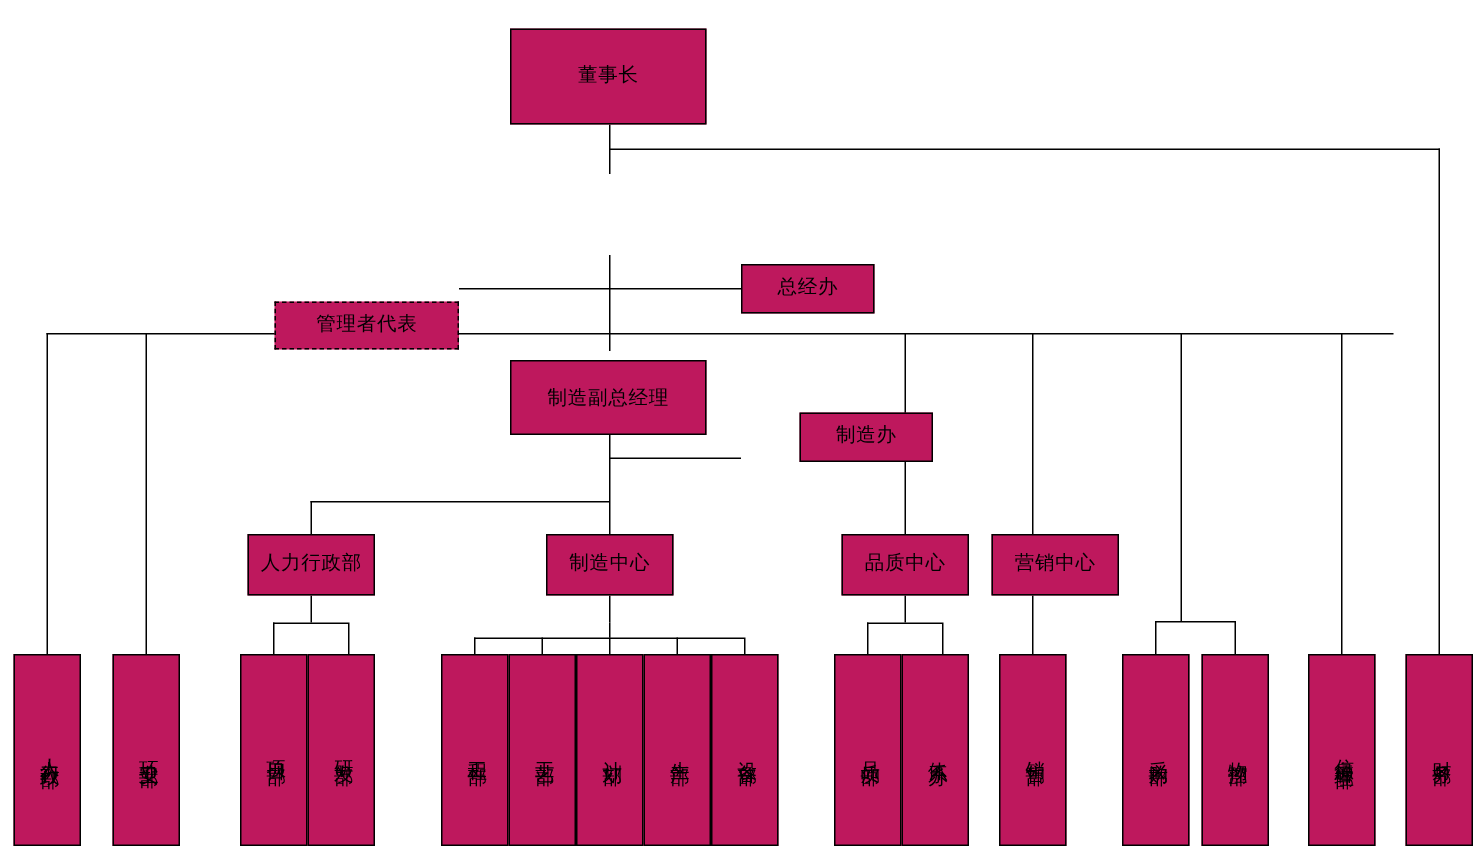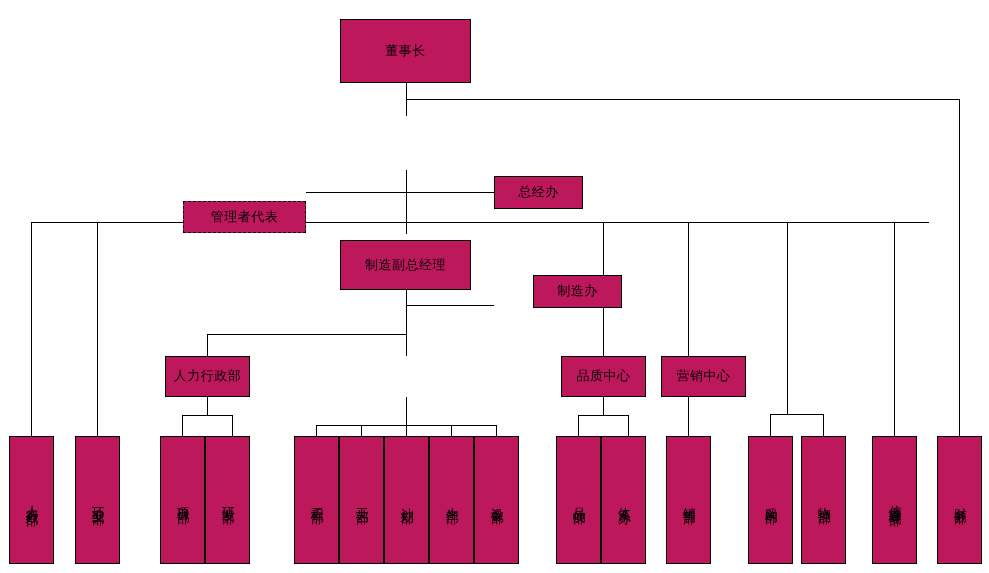--- a/index.html
+++ b/index.html
@@ -128,20 +128,23 @@
   </div>
 
   <div class="node" style="left:494px; top:275px; width:89px; height:33px;margin-left:39px;">
     <span class="label">制造办</span>
   </div>
 
   <div class="node" style="left:165px; top:356px; width:85px; height:41px;">
     <span class="label">人力行政部</span>
   </div>
 
+  <div class="node" style="left:364px; top:356px; width:85px; height:41px;">
+    <span class="label">制造中心</span>
+  </div>
 
   <div class="node" style="left:561px; top:356px; width:85px; height:41px;">
     <span class="label">品质中心</span>
   </div>
 
   <div class="node" style="left:661px; top:356px; width:85px; height:41px;">
     <span class="label">营销中心</span>
   </div>
 
   <div class="node vert" style="left:9px; top:436px; width:45px; height:128px;">

